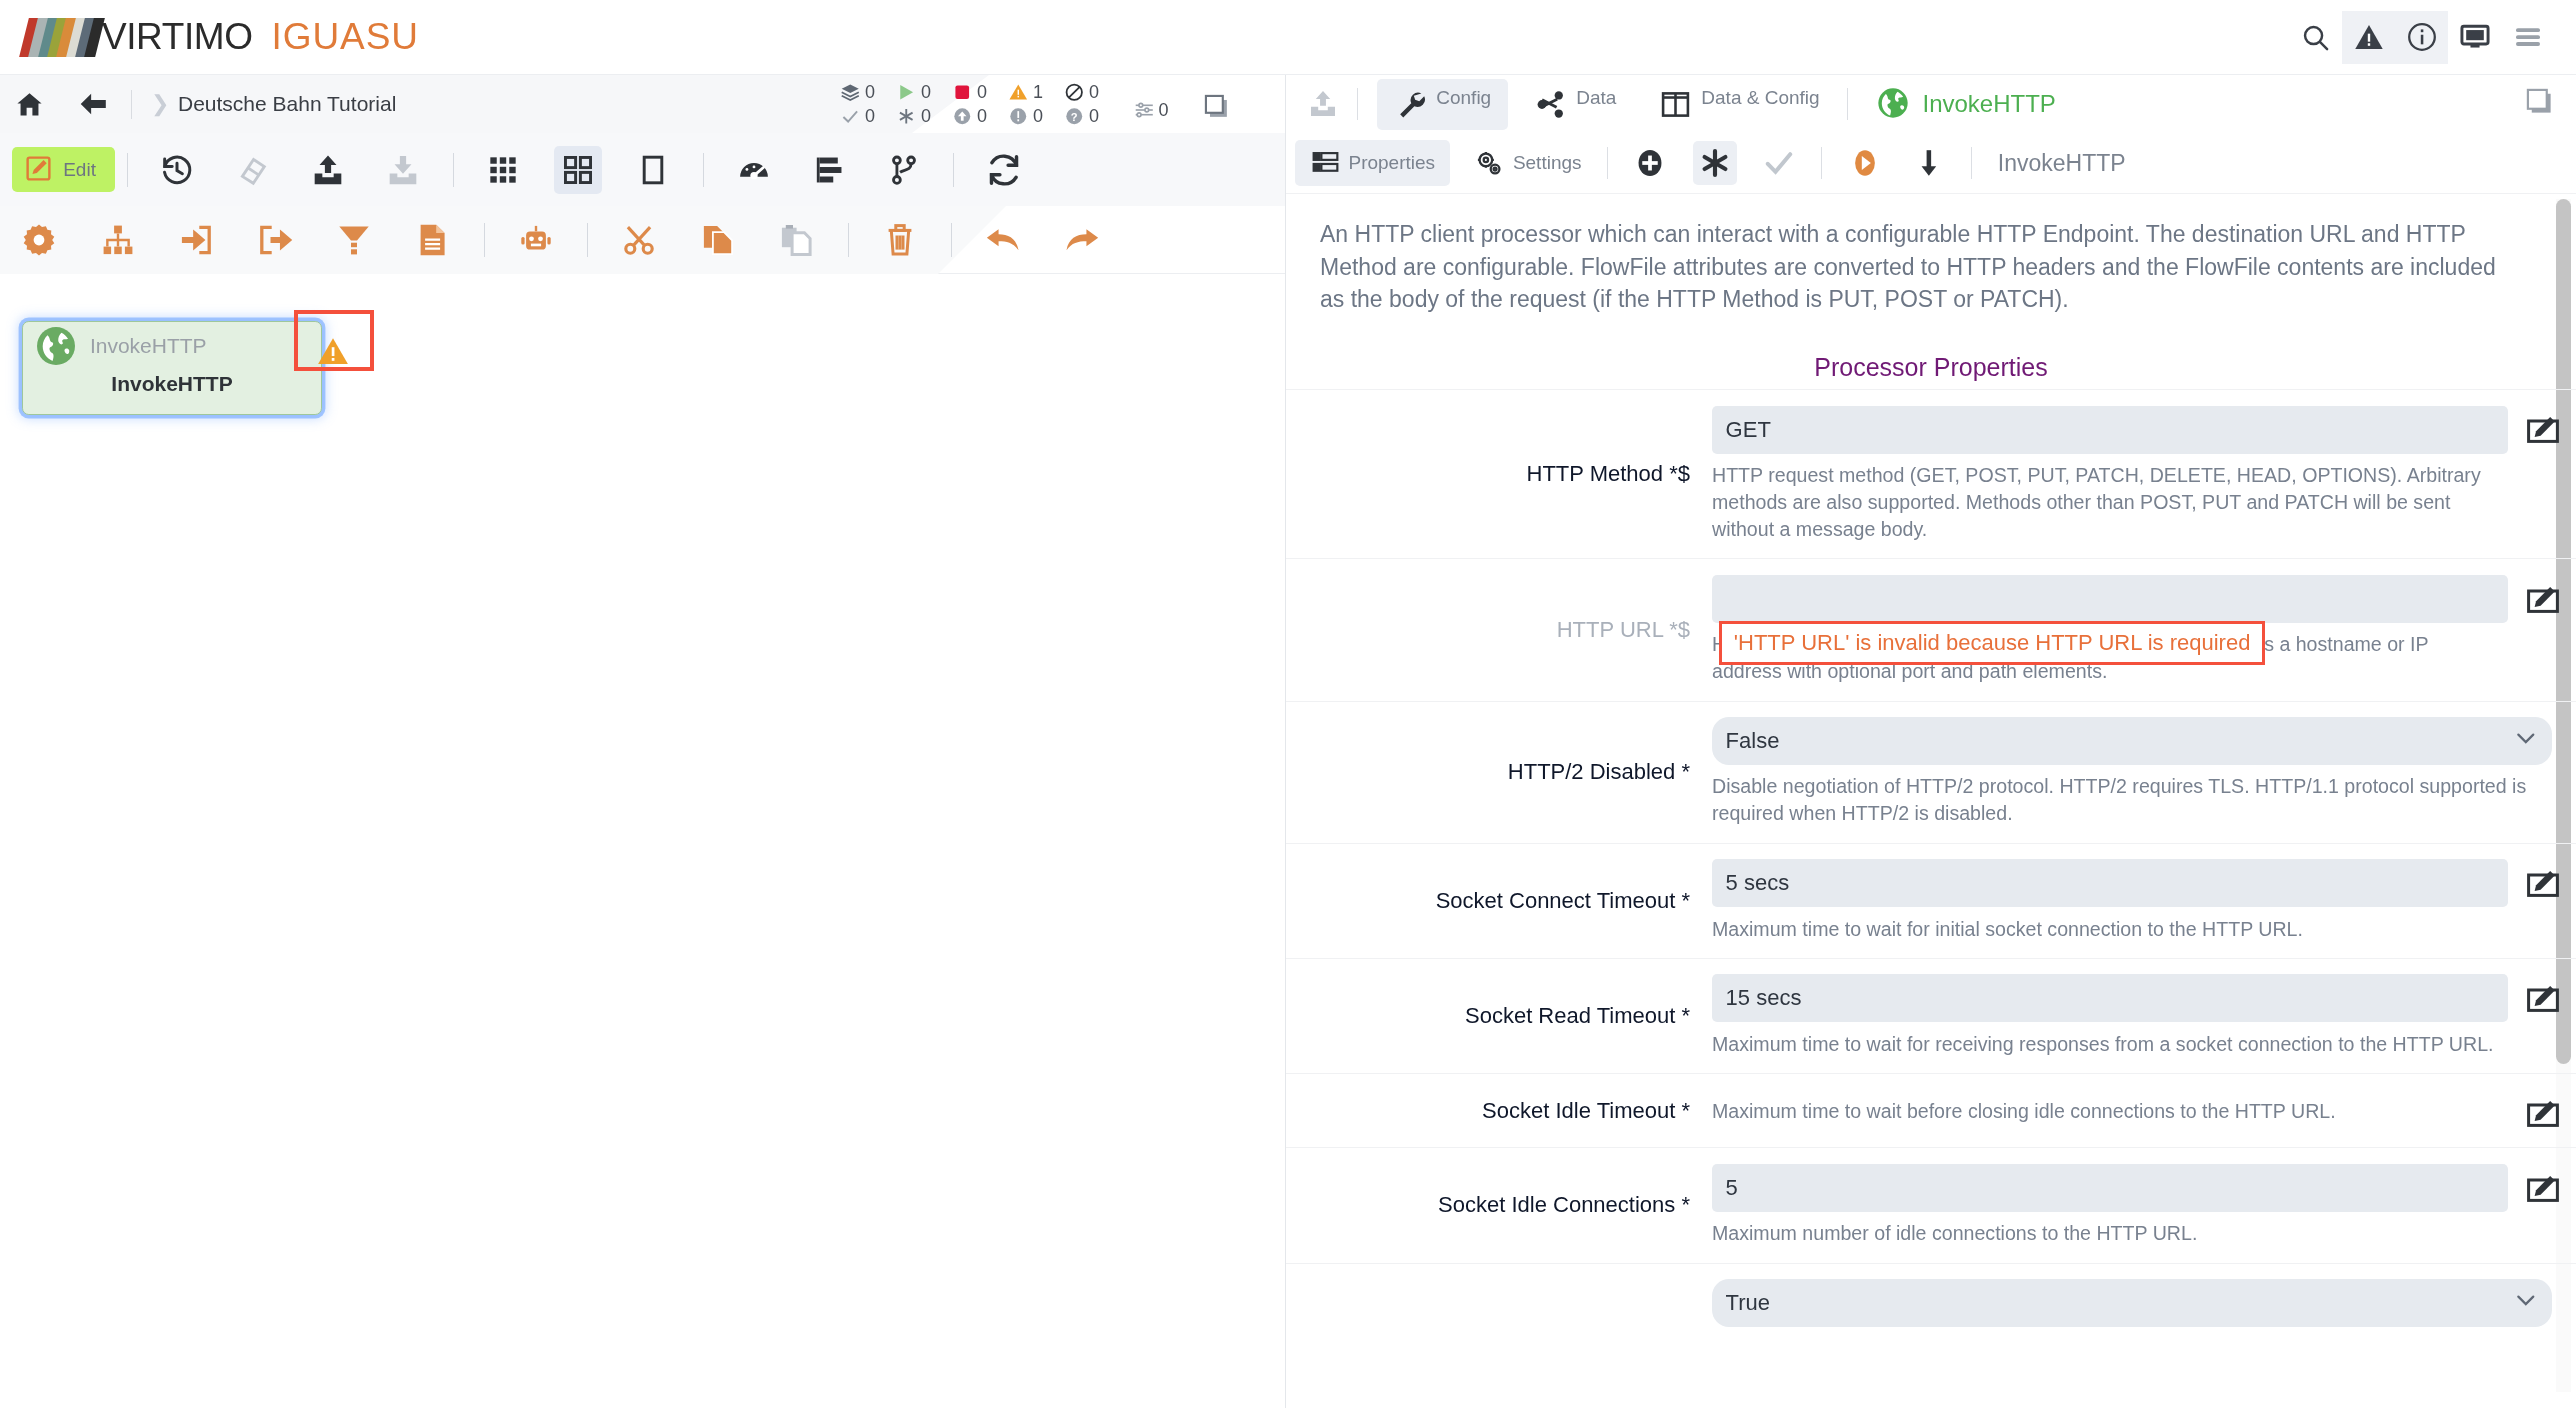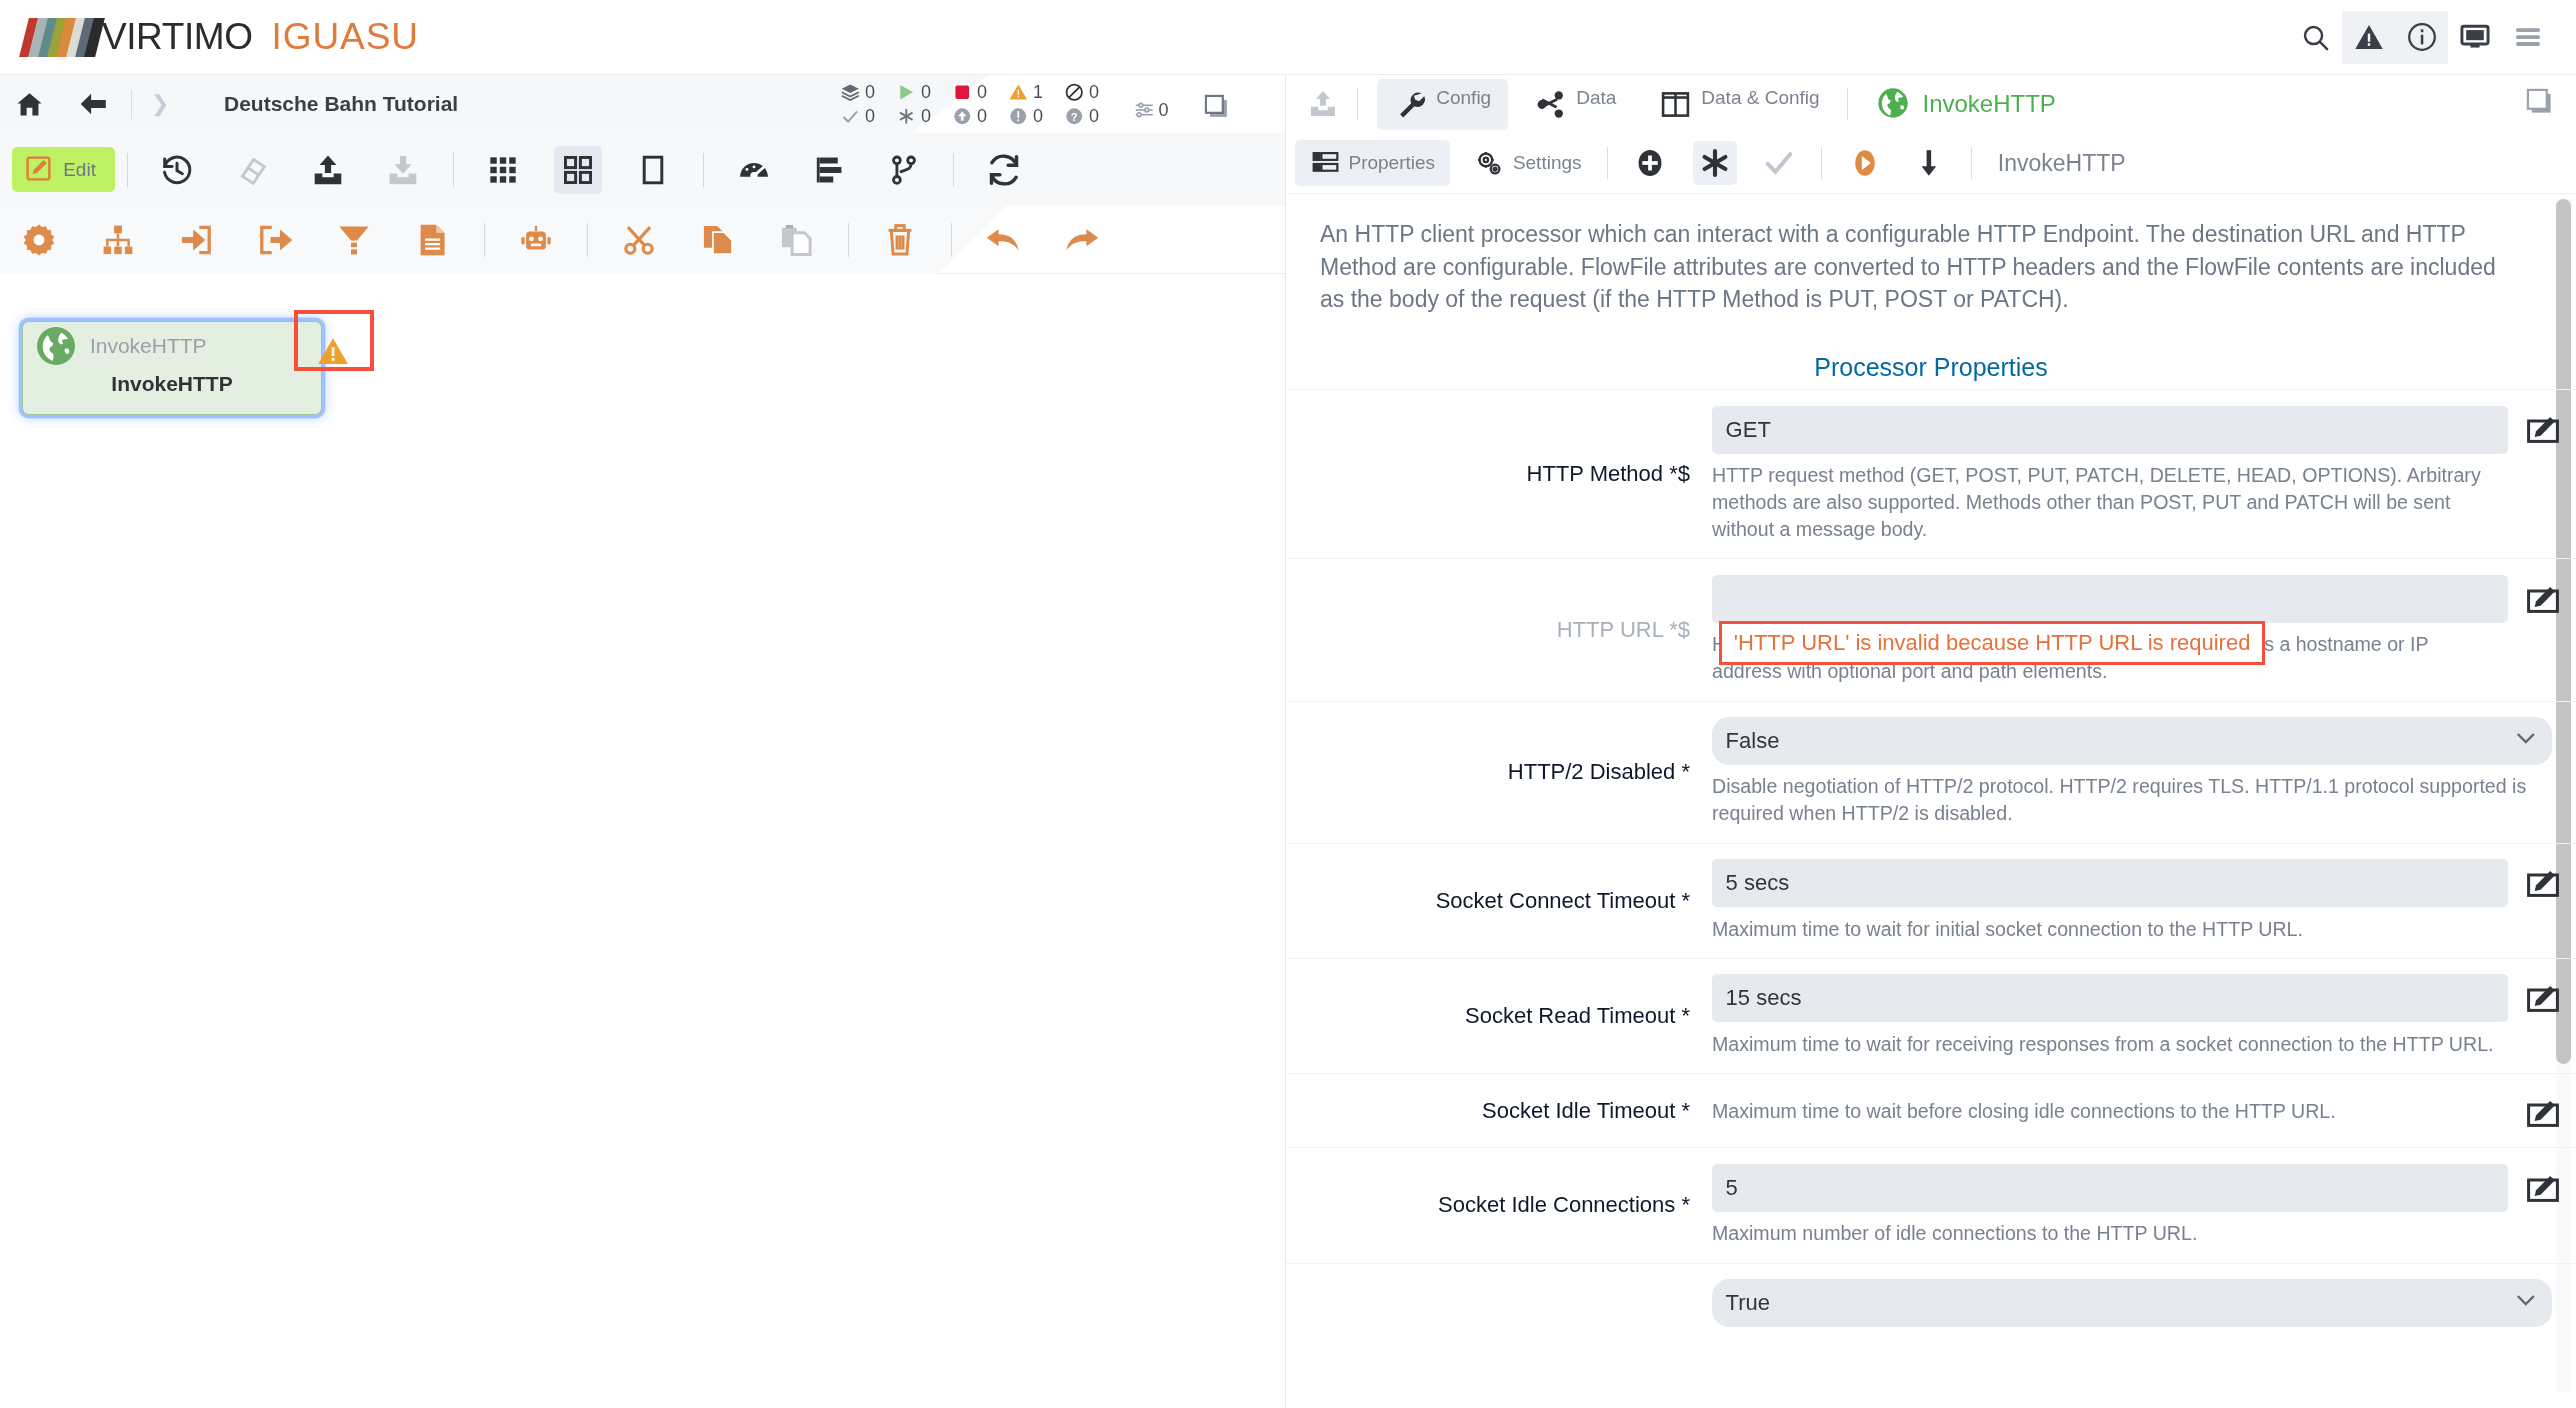--- a/index.html
+++ b/index.html
@@ -56,21 +56,21 @@
     z-index:0;
   }
   .icon-btn {
     display:flex; align-items:center; justify-content:center;
     cursor:pointer; position:relative; z-index:2;
   }
   .home-ic { width:39px; height:39px; margin-left:10.2px; }
   .back-ic { width:39px; height:39px; margin-left:24px; }
   .vdiv { width:0.9px; height:29px; background:#d9dce1; margin:0 19px; position:relative; z-index:2;}
   .crumb-chev { color:#c9ced6; font-size:22px; margin-right:8.5px; position:relative; z-index:2;}
-  .crumb-text { font-size:21px; color:#3a3e45; font-weight:700; position:relative; z-index:2;margin-left:46px;}
+  .crumb-text { font-size:21px; color:#3a3e45; font-weight:400; position:relative; z-index:2;}
 
   .counters {
     position:absolute; right:53px; top:5.1px; display:flex; align-items:center;
     z-index:3;
   }
   .ctr-col { display:flex; flex-direction:column; margin-right:13.6px; }
   .ctr-row { display:flex; align-items:center; height:24px; }
   .ctr-item { display:flex; align-items:center; margin-right:12px; min-width:44px;}
   .ctr-item .gl { width:20.5px; height:20.5px; display:flex; align-items:center; justify-content:center; margin-right:4.3px;}
   .ctr-item .num { font-size:18px; color:#4a4f57; }
@@ -155,21 +155,21 @@
   .rp-sep { width:0.9px; height:32px; background:#dcdfe4; margin:0 10.2px;}
   .rp-proc-name { font-size:23px; color:#7b838f; margin-left:15.3px;}
 
   .rp-body { height:1214px; overflow:hidden; position:relative; }
   .rp-scroll-track { position:absolute; right:5.1px; top:5.1px; width:15.3px; height:1193px; background:#fafafa;}
   .rp-scroll-thumb { position:absolute; right:5.1px; top:5.1px; width:15.3px; height:865px; background:#c4c4c4; border-radius:7.7px; cursor:pointer;}
 
   .desc {
     font-size:23px; line-height:1.42; color:#6c7685; padding:24px 60px 8.5px 34px;
   }
-  .props-title { text-align:center; font-size:25px; color:#0369a1; padding:29px 0 6.8px 0;}
+  .props-title { text-align:center; font-size:25px; color:#701a75; padding:29px 0 6.8px 0;}
 
   .prow {
     display:flex; border-top:0.9px solid #f0f1f3; padding:15.3px 0 15.3px 0;
     position:relative; min-height:63px;
   }
   .prow:first-of-type { border-top:none;}
   .plabel {
     width:426px; flex:none; text-align:right; padding-right:22px;
     font-size:22px; color:#0f172a; display:flex; align-items:center; justify-content:flex-end;
   }

